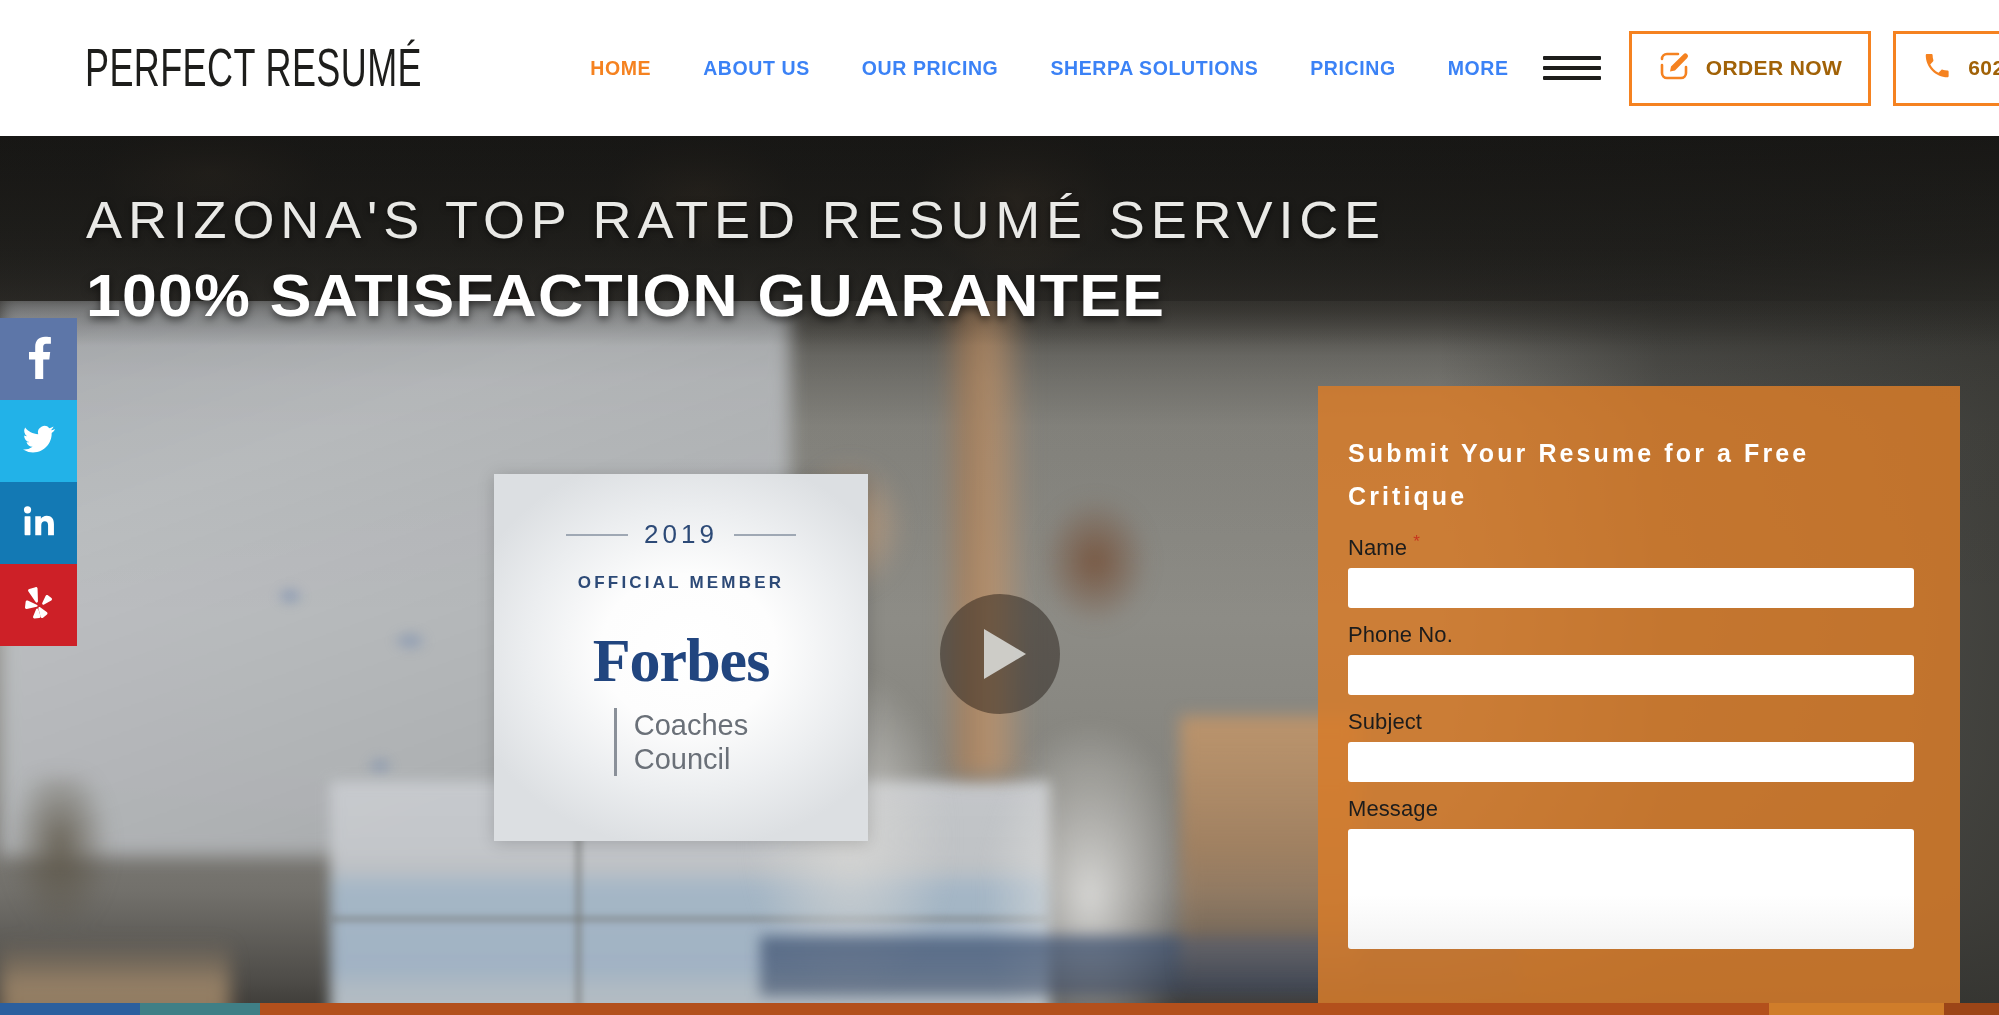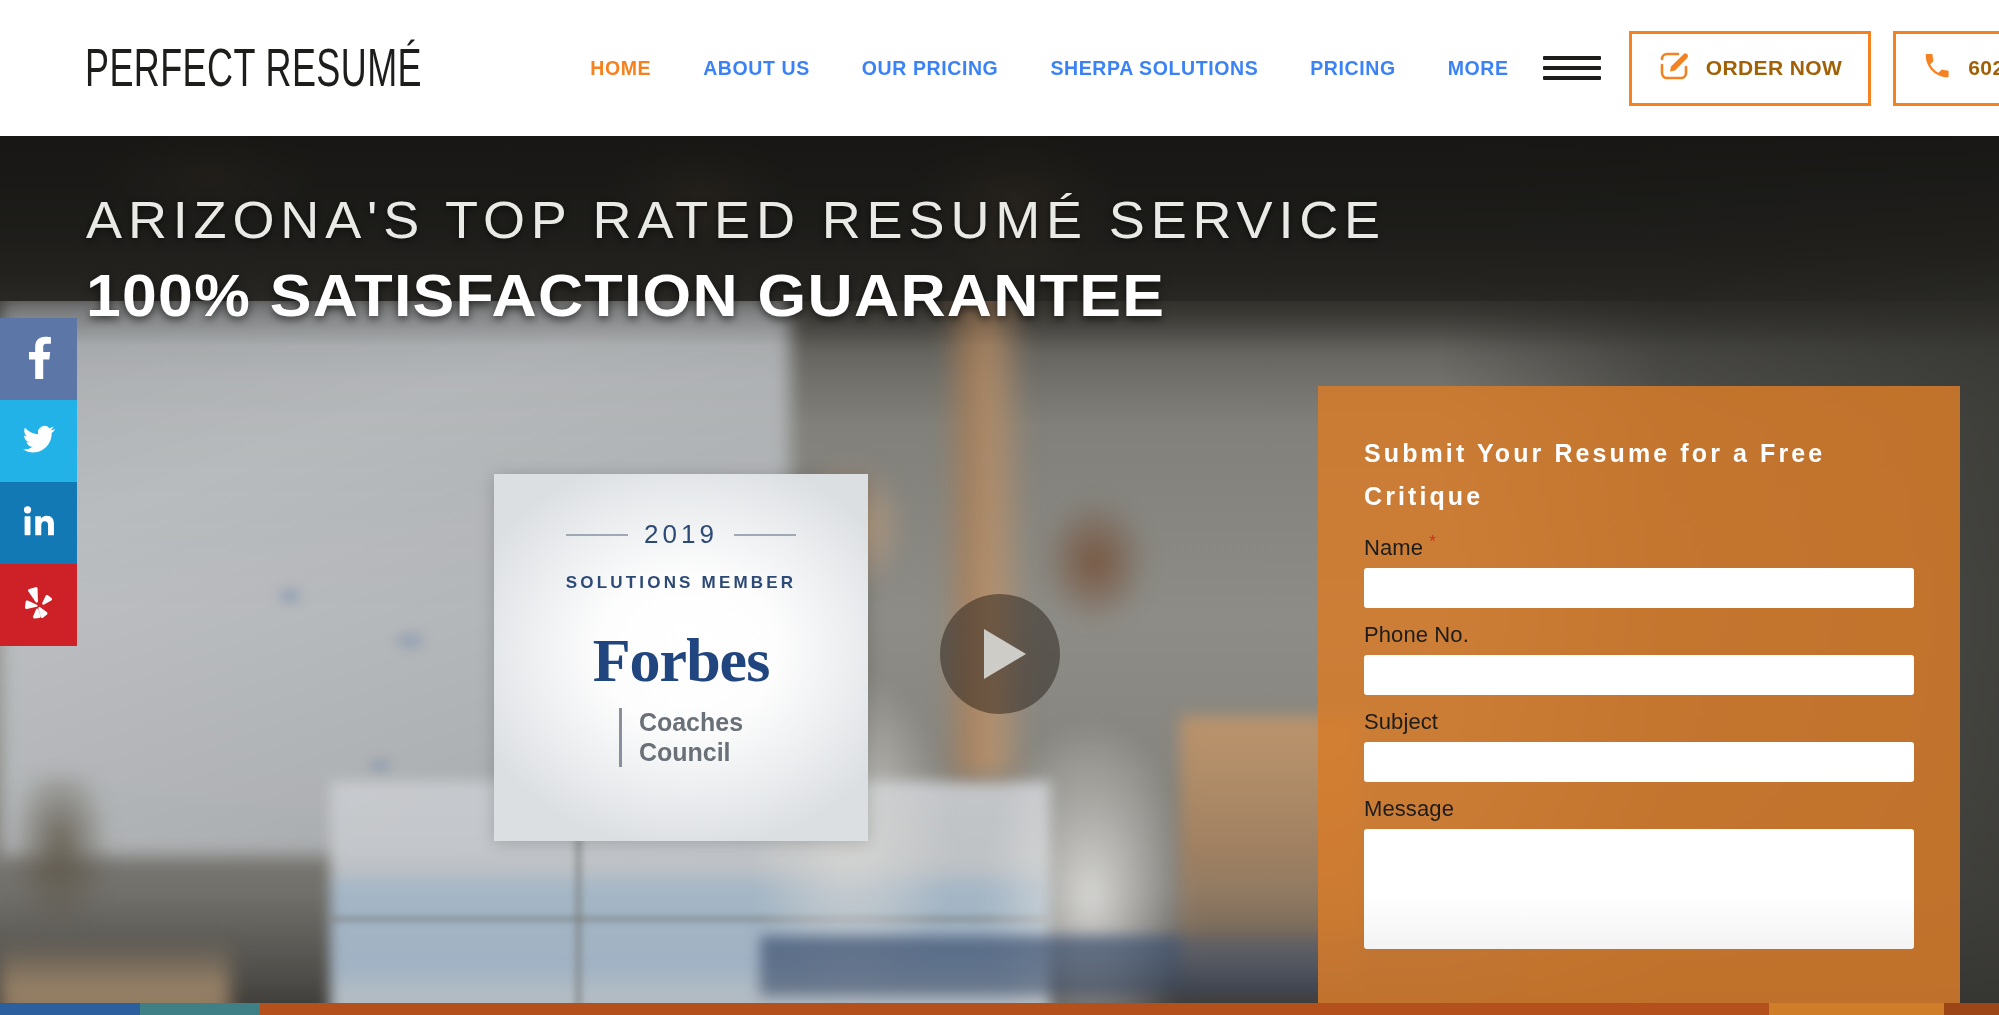--- a/index.html
+++ b/index.html
@@ -184,39 +184,39 @@
   .fb-member{
     margin-top:23px; font-size:17px; letter-spacing:3.2px; color:#2d4a77; font-weight:600;
   }
   .fb-logo{
     margin-top:36px;
     font-family:"Liberation Serif", serif;
     font-size:62px; font-weight:700; color:#21457f; letter-spacing:-1px; line-height:1;
   }
   .fb-council{ display:flex; align-items:stretch; gap:17px; margin-top:17px; }
   .fb-bar{ width:3px; background:#8a9099; }
-  .fb-council-txt{ font-size:25px; line-height:1.18; color:#6a7078; font-weight:700; }
+  .fb-council-txt{ font-size:29px; line-height:1.18; color:#6a7078; font-weight:400; }
 
   
   #play-button{
     position:absolute; left:940px; top:458px; width:120px; height:120px;
     border-radius:50%; background:rgba(30,22,16,.46);
     display:flex; align-items:center; justify-content:center; z-index:9; cursor:pointer;
   }
   #play-button .tri{
     width:0; height:0; margin-left:10px;
     border-top:25px solid transparent; border-bottom:25px solid transparent;
     border-left:42px solid rgba(214,214,211,.92);
   }
 
   
   .form-panel{
     position:absolute; left:1318px; top:250px; width:642px; height:629px;
     background:rgba(214,124,42,.86);
-    z-index:15; padding:46px 46px 0 46px;
+    z-index:15; padding:46px 46px 0 30px;
   }
   .form-title{
     font-size:25px; font-weight:700; color:#fff; letter-spacing:3.1px; line-height:1.72;
     max-width:500px;
   }
   .field{ margin-top:0; }
   .field-label{
     display:block; font-size:22px; color:#1c1c1c; font-weight:400;
     margin-top:14px; margin-bottom:7px; letter-spacing:0.1px;
   }
@@ -314,21 +314,21 @@
     <div class="headline-1">ARIZONA'S TOP RATED RESUMÉ SERVICE</div>
     <div class="headline-2">100% SATISFACTION GUARANTEE</div>
   </div>
 
   <div class="forbes">
     <div class="fb-year-row">
       <div class="fb-rule"></div>
       <div class="fb-year">2019</div>
       <div class="fb-rule"></div>
     </div>
-    <div class="fb-member">SOLUTIONS MEMBER</div>
+    <div class="fb-member">OFFICIAL MEMBER</div>
     <div class="fb-logo">Forbes</div>
     <div class="fb-council">
       <div class="fb-bar"></div>
       <div class="fb-council-txt">
         <div>Coaches</div>
         <div>Council</div>
       </div>
     </div>
   </div>
 

